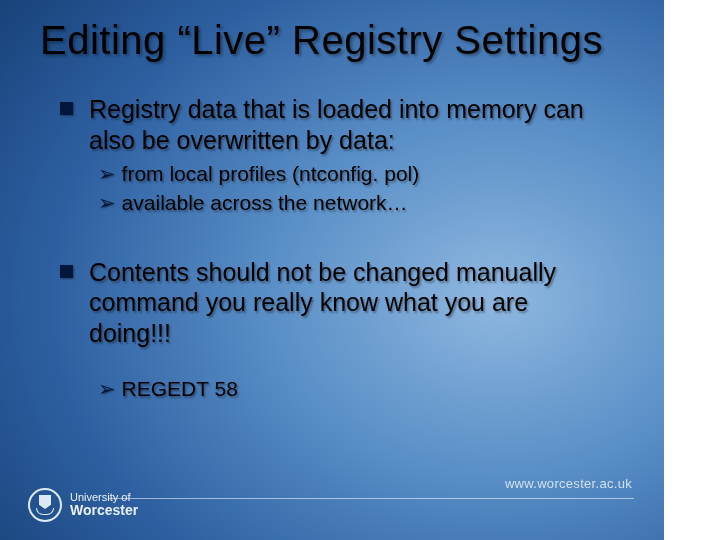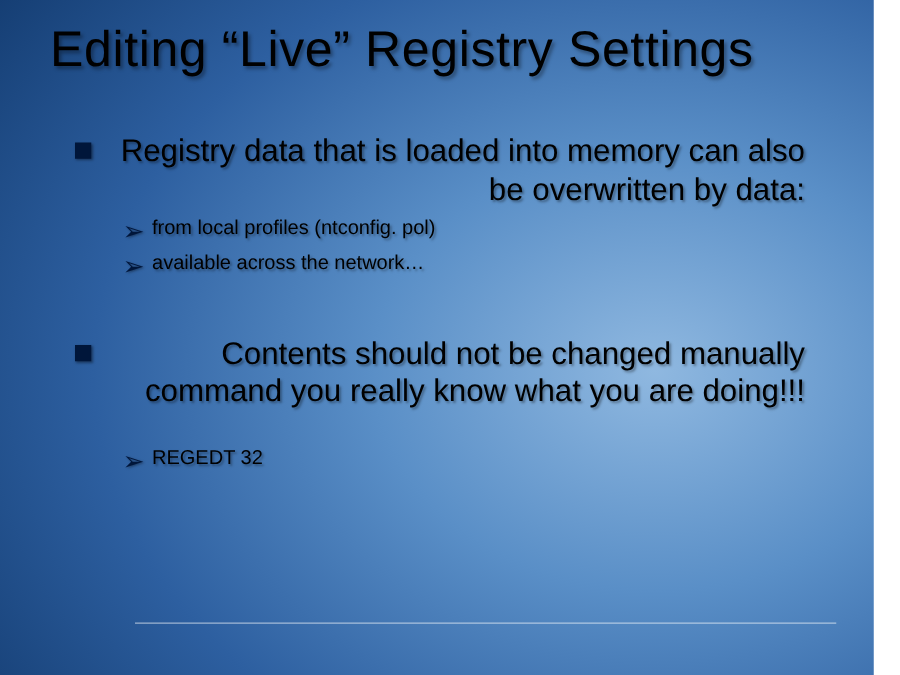--- a/index.html
+++ b/index.html
@@ -14,39 +14,37 @@
     position: relative;
     width: 664px;
     height: 540px;
     background: radial-gradient(ellipse 900px 700px at 75% 55%,
                 #8fb8e0 0%,
                 #5a8fc7 25%,
                 #2d5fa0 50%,
                 #123a6e 75%,
                 #061d3d 100%);
     color: #000;
-    padding-left: 35px;
   }
   .title {
     position: absolute;
     top: 18px;
     left: 40px;
     right: 30px;
     font-size: 40px;
     font-weight: 400;
     letter-spacing: 0.5px;
     color: #000;
     text-shadow: 2px 2px 3px rgba(0,0,0,0.35);
   }
   .content {
     position: absolute;
-    top: 92px;
+    top: 80px;
     left: 60px;
     right: 55px;
-    text-align: right;
   }
   .bullet-l1 {
     display: flex;
     align-items: flex-start;
     margin-bottom: 6px;
     margin-top: 14px;
   }
   .bullet-l1 .marker {
     flex: 0 0 auto;
     width: 13px;
@@ -75,21 +73,21 @@
   .bullet-l2 .marker {
     flex: 0 0 auto;
     font-size: 21px;
     line-height: 1.25;
     color: #00163a;
     margin-right: 6px;
     text-shadow: 1px 1px 2px rgba(0,0,0,0.4);
     font-family: "Arial", sans-serif;
   }
   .bullet-l2 .text {
-    font-size: 16px;
+    font-size: 21px;
     line-height: 1.28;
     color: #000;
     text-shadow: 1.5px 1.5px 2px rgba(0,0,0,0.35);
   }
   .spacer-block {
     height: 18px;
   }
 
   
   .footer {
@@ -194,23 +192,31 @@
     <div class="bullet-l1">
       <div class="marker"></div>
       <div class="text">Contents should not be changed manually command you really know what you are doing!!!</div>
     </div>
 
     <div class="spacer-block"></div>
 
     <div class="sub-group">
       <div class="bullet-l2">
         <div class="marker">➢</div>
-        <div class="text">REGEDT 32</div>
+        <div class="text">REGEDT 58</div>
       </div>
     </div>
 
   </div>
 
   <div class="footer">
+    <div class="footer-url">www.worcester.ac.uk</div>
     <div class="footer-rule"></div>
+    <div class="logo">
+      <div class="crest"></div>
+      <div class="logo-text">
+        <span class="l1">University of</span>
+        <span class="l2">Worcester</span>
+      </div>
+    </div>
   </div>
 
 </div>
 
 </body></html>

